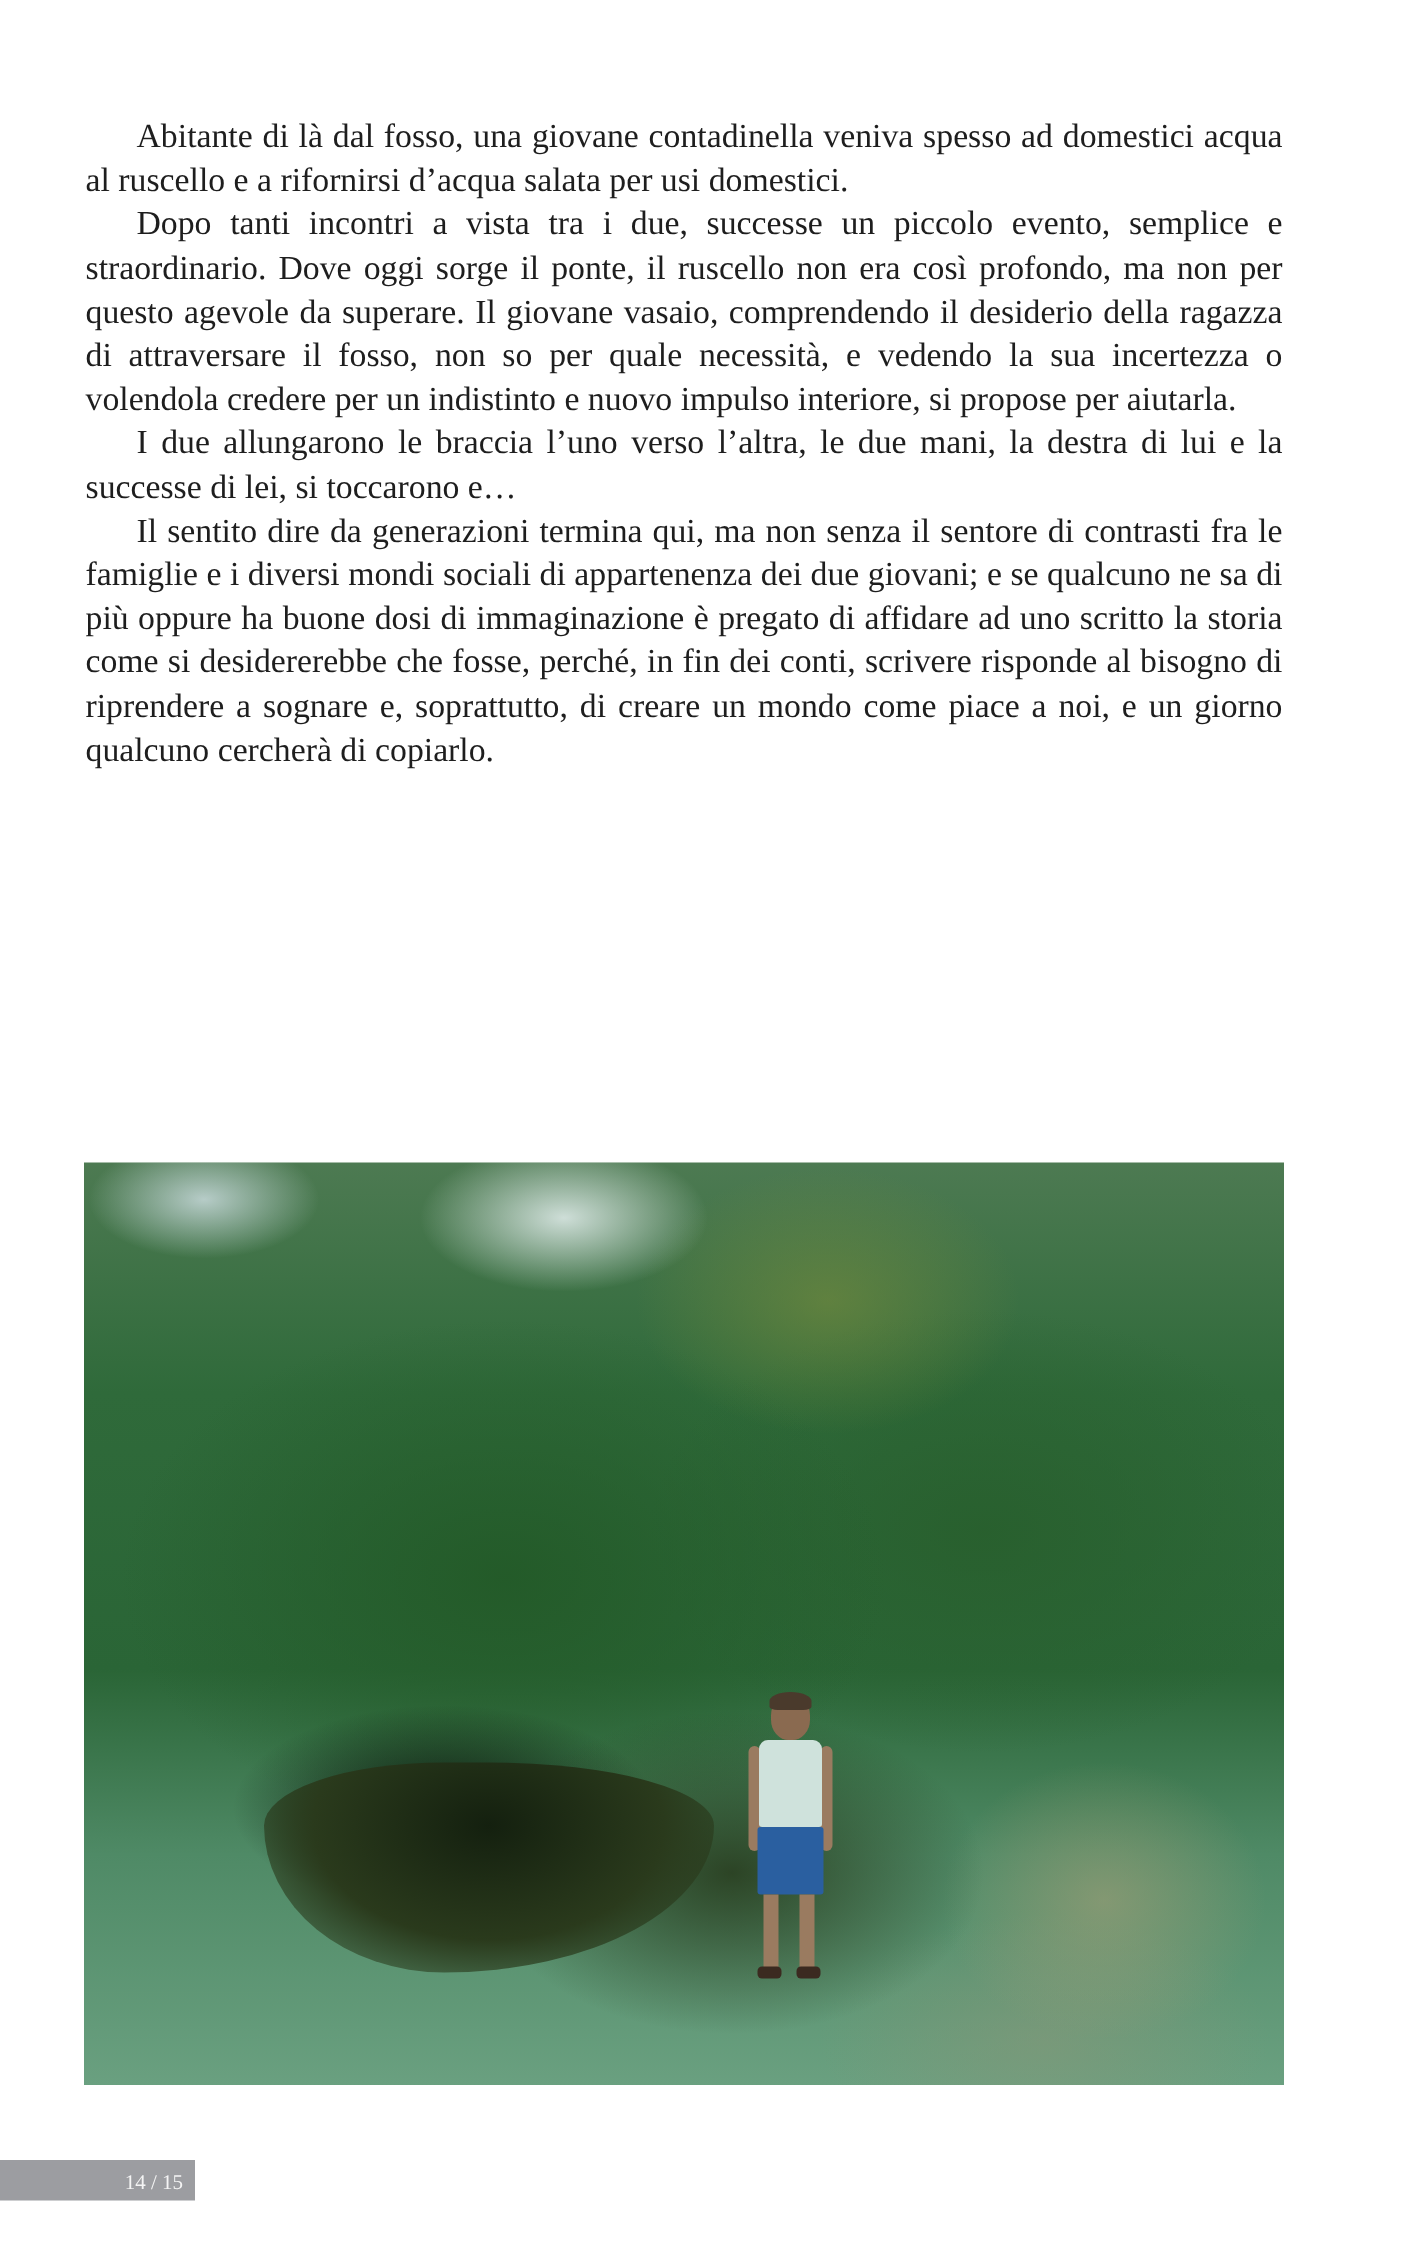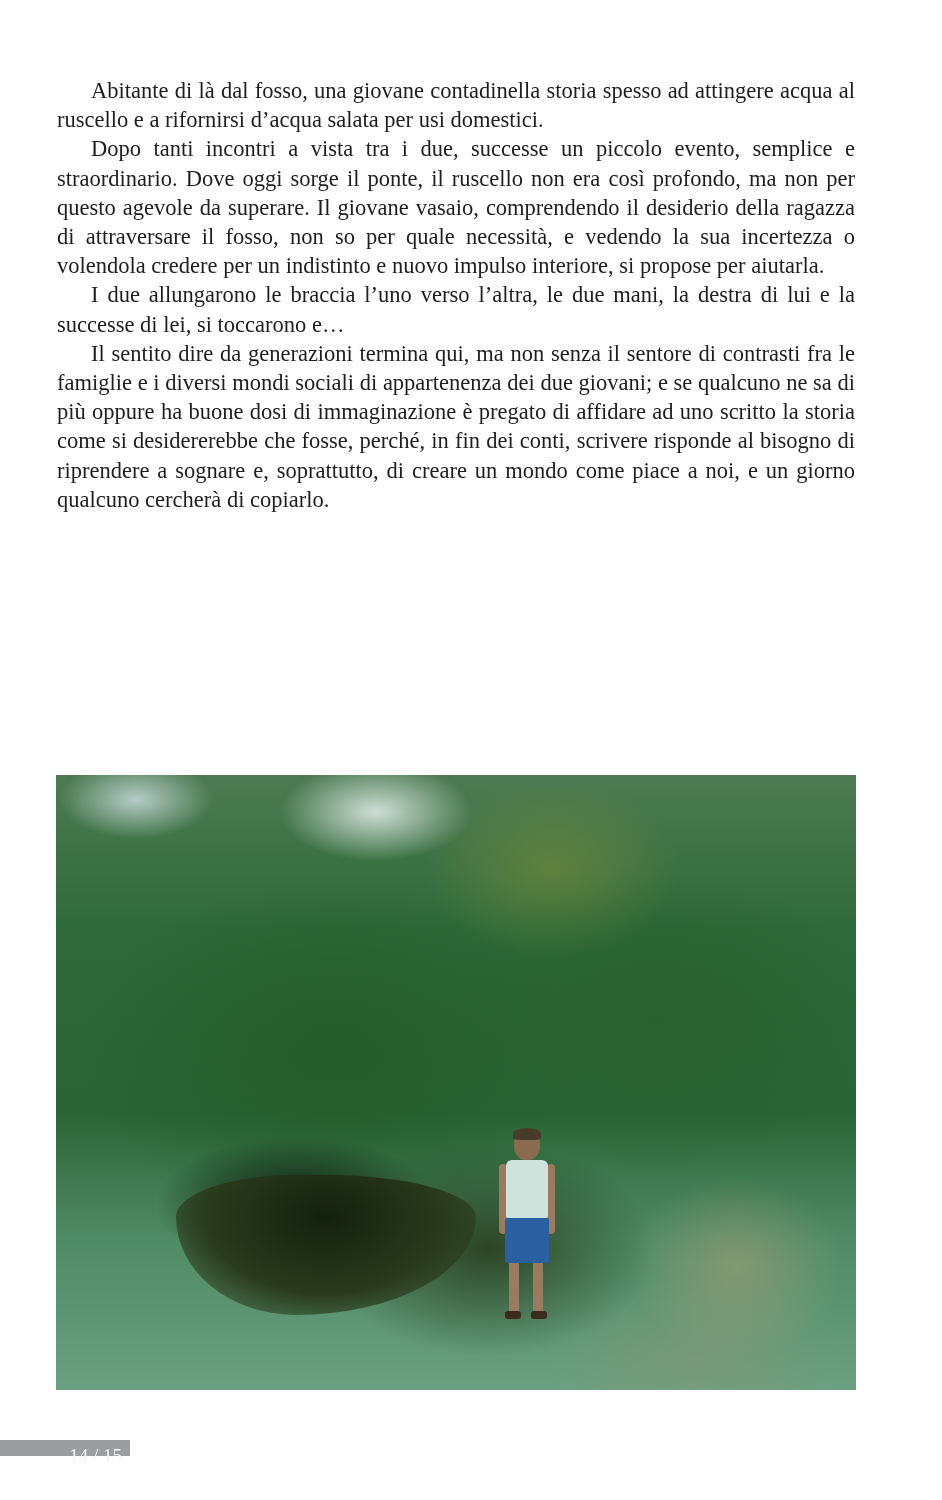--- a/index.html
+++ b/index.html
@@ -39,32 +39,32 @@
     .child .hair { position: absolute; left: 17px; top: -2px; width: 28px; height: 12px; border-radius: 50% 50% 20% 20%; background: #4a3a2c; }
     .child .shirt { position: absolute; left: 10px; top: 30px; width: 42px; height: 58px; background: #cfe2dc; border-radius: 6px 6px 2px 2px; }
     .child .arm-l { position: absolute; left: 3px; top: 34px; width: 8px; height: 70px; background: #9a7b60; border-radius: 4px; }
     .child .arm-r { position: absolute; left: 51px; top: 34px; width: 8px; height: 70px; background: #9a7b60; border-radius: 4px; }
     .child .shorts { position: absolute; left: 9px; top: 88px; width: 44px; height: 45px; background: #2a5fa0; border-radius: 2px; }
     .child .leg-l { position: absolute; left: 13px; top: 133px; width: 10px; height: 50px; background: #9a7b60; }
     .child .leg-r { position: absolute; left: 37px; top: 133px; width: 10px; height: 50px; background: #9a7b60; }
     .child .foot-l { position: absolute; left: 9px; top: 181px; width: 16px; height: 8px; background: #3b2a20; border-radius: 3px; }
     .child .foot-r { position: absolute; left: 35px; top: 181px; width: 16px; height: 8px; background: #3b2a20; border-radius: 3px; }
     .page-badge {
-      position: absolute; left: 0; top: 1440px; width: 130px; height: 16px;
+      position: absolute; left: 0; top: 1440px; width: 130px; height: 27px;
       background: #9c9da1; color: #f4f4f4;
       font-family: "Liberation Serif", "DejaVu Serif", serif;
-      font-size: 19px; line-height: 32px; text-align: right;
+      font-size: 14px; line-height: 32px; text-align: right;
       box-sizing: border-box; padding-right: 8px;
     }
   </style>
 </head>
 <body>
 
 <div class="text-block">
-  <p>Abitante di là dal fosso, una giovane contadinella storia spesso ad attingere acqua al ruscello e a rifornirsi d’acqua salata per usi domestici.</p>
+  <p>Abitante di là dal fosso, una giovane contadinella veniva spesso ad domestici acqua al ruscello e a rifornirsi d’acqua salata per usi domestici.</p>
   <p>Dopo tanti incontri a vista tra i due, successe un piccolo evento, semplice e straordinario. Dove oggi sorge il ponte, il ruscello non era così profondo, ma non per questo agevole da superare. Il giovane vasaio, comprendendo il desiderio della ragazza di attraversare il fosso, non so per quale necessità, e vedendo la sua incertezza o volendola credere per un indistinto e nuovo impulso interiore,  si propose per aiutarla.</p>
   <p>I due allungarono le braccia l’uno verso l’altra, le due mani, la destra di lui e la successe di lei, si toccarono e…</p>
   <p class="last">Il sentito dire  da generazioni termina qui, ma non senza il sentore di contrasti fra le famiglie e i diversi mondi sociali di appartenenza dei due giovani; e se qualcuno ne sa di più oppure ha buone dosi di immaginazione è pregato di affidare ad uno scritto la storia come si desidererebbe che fosse, perché, in fin dei conti, scrivere risponde al bisogno di riprendere a sognare e, soprattutto, di creare un mondo come  piace a noi, e un giorno qualcuno cercherà di copiarlo.</p>
 </div>
 
 <div class="photo" title="Boy in white tank top and blue shorts standing on grass beside a small dark stream pool under dense green trees">
   <div class="water"></div>
   <div class="child">
     <div class="arm-l"></div>
     <div class="arm-r"></div>

